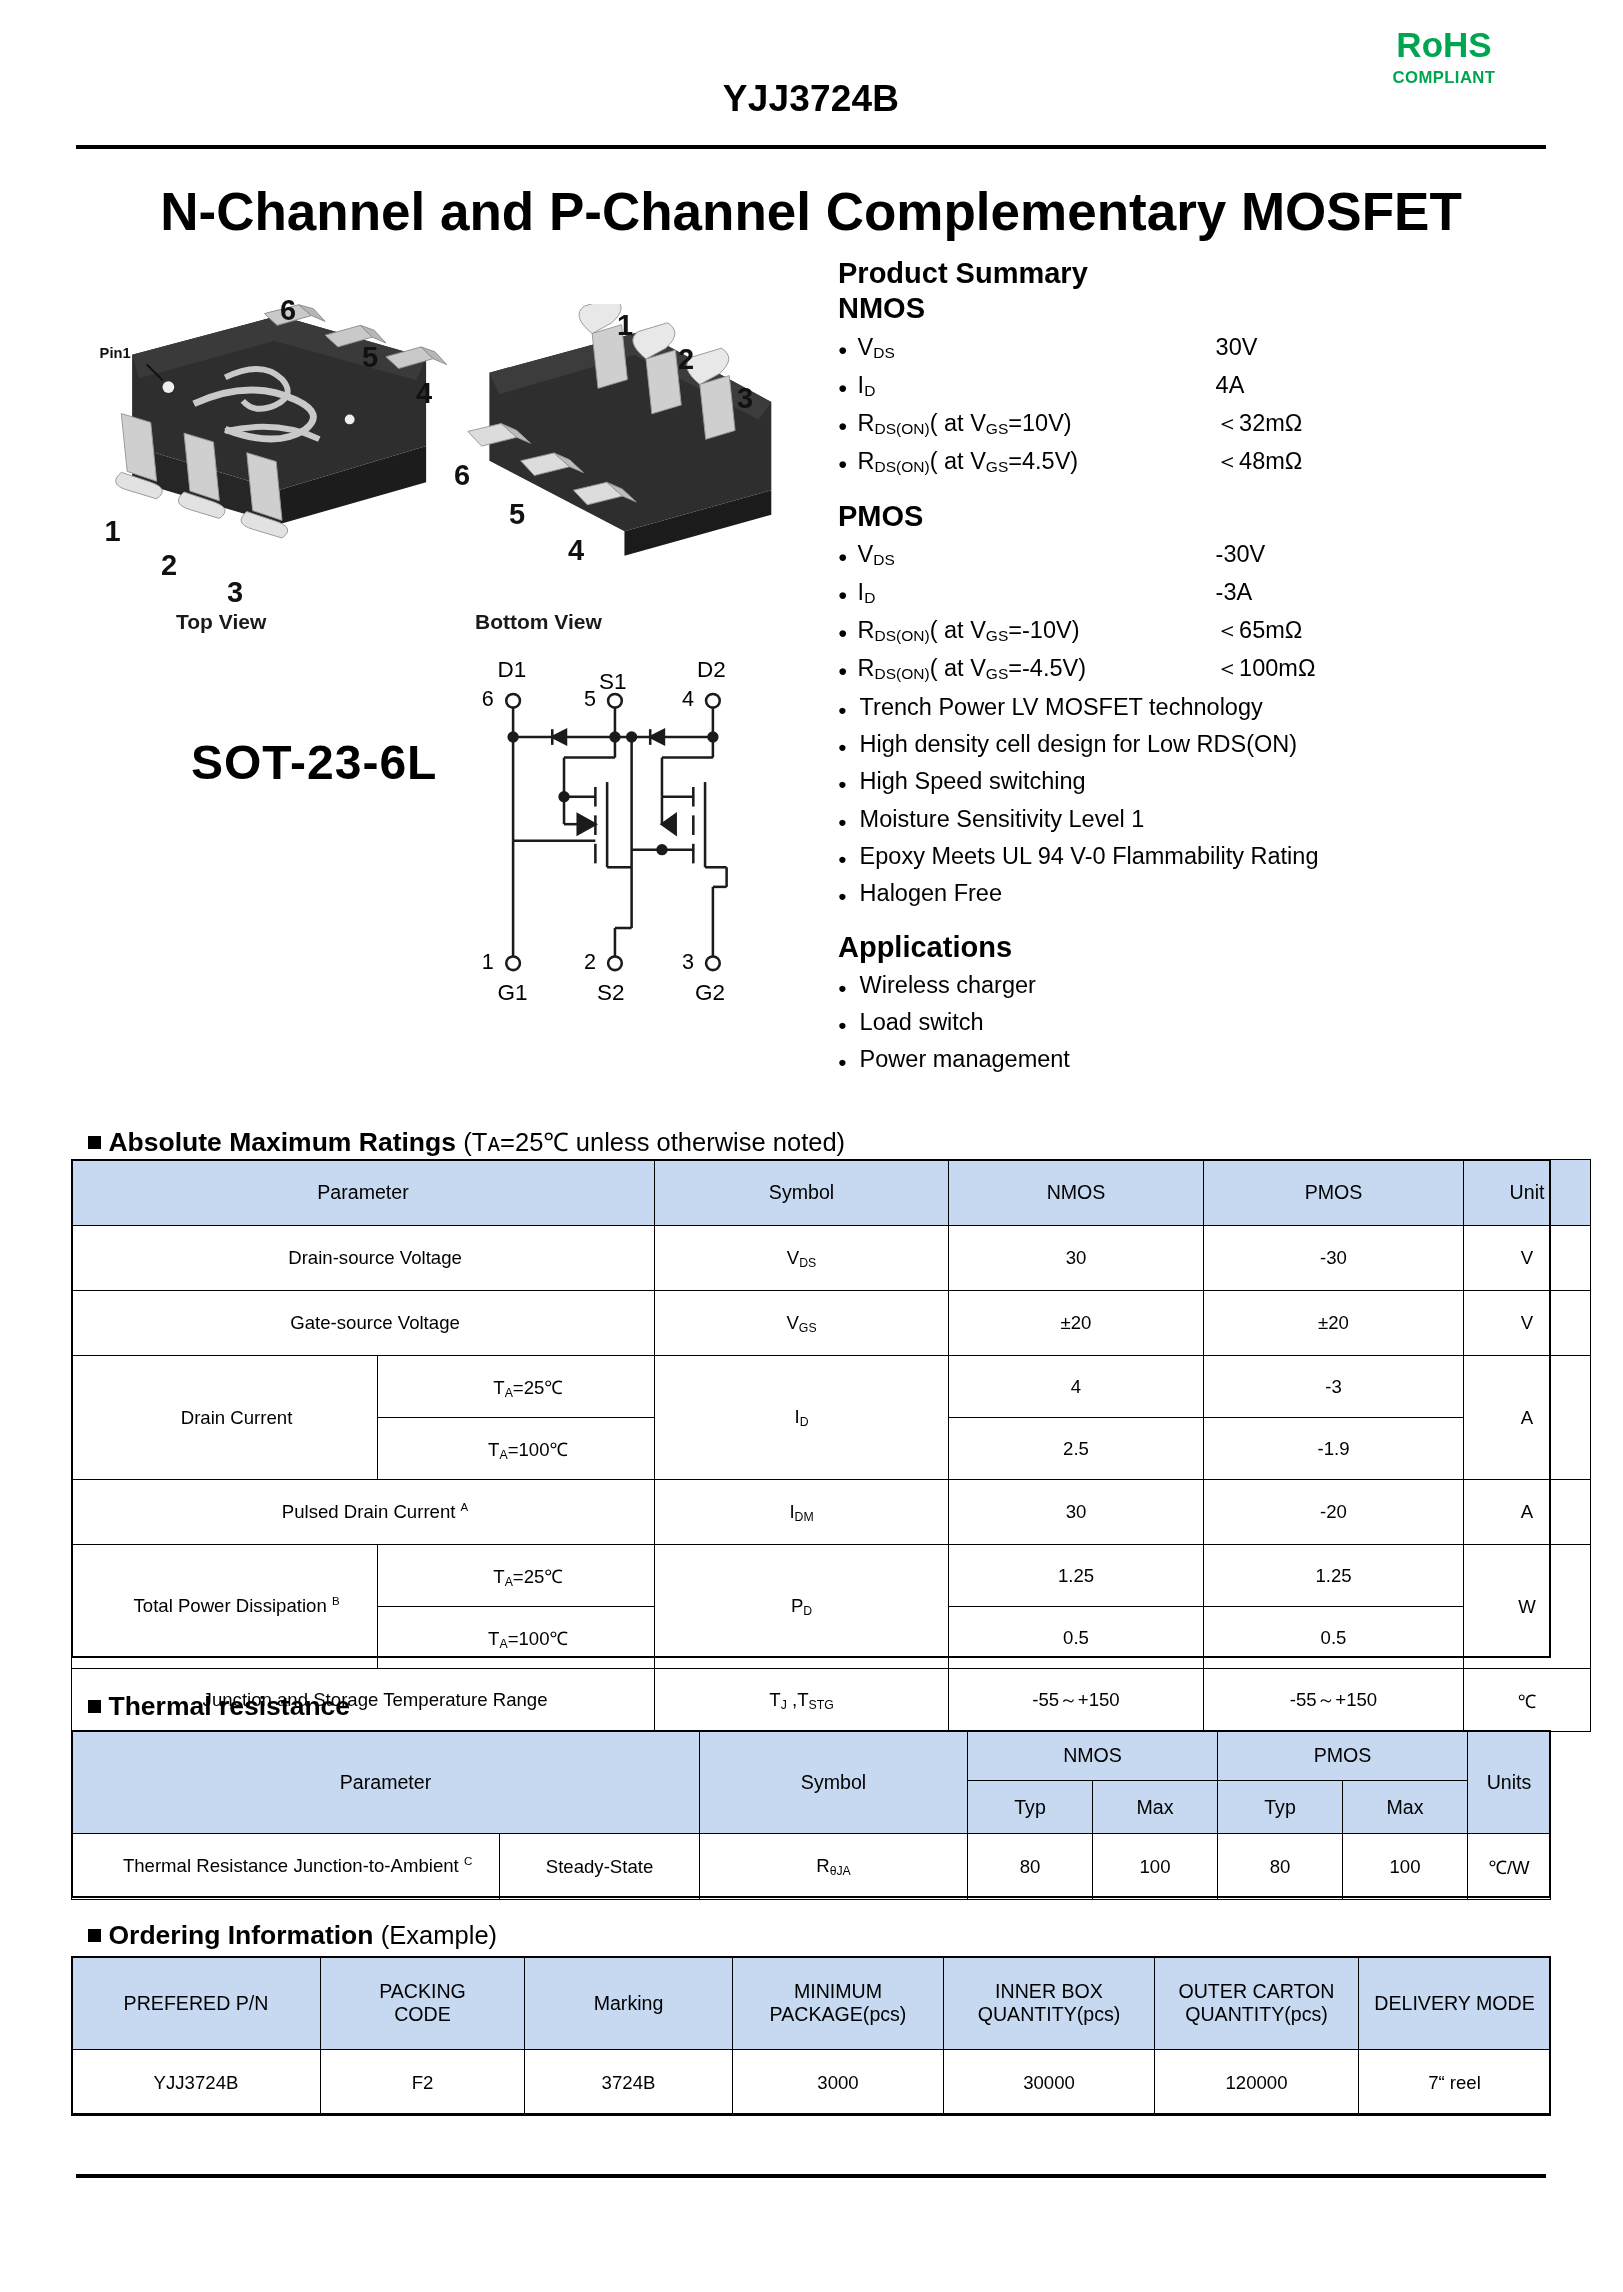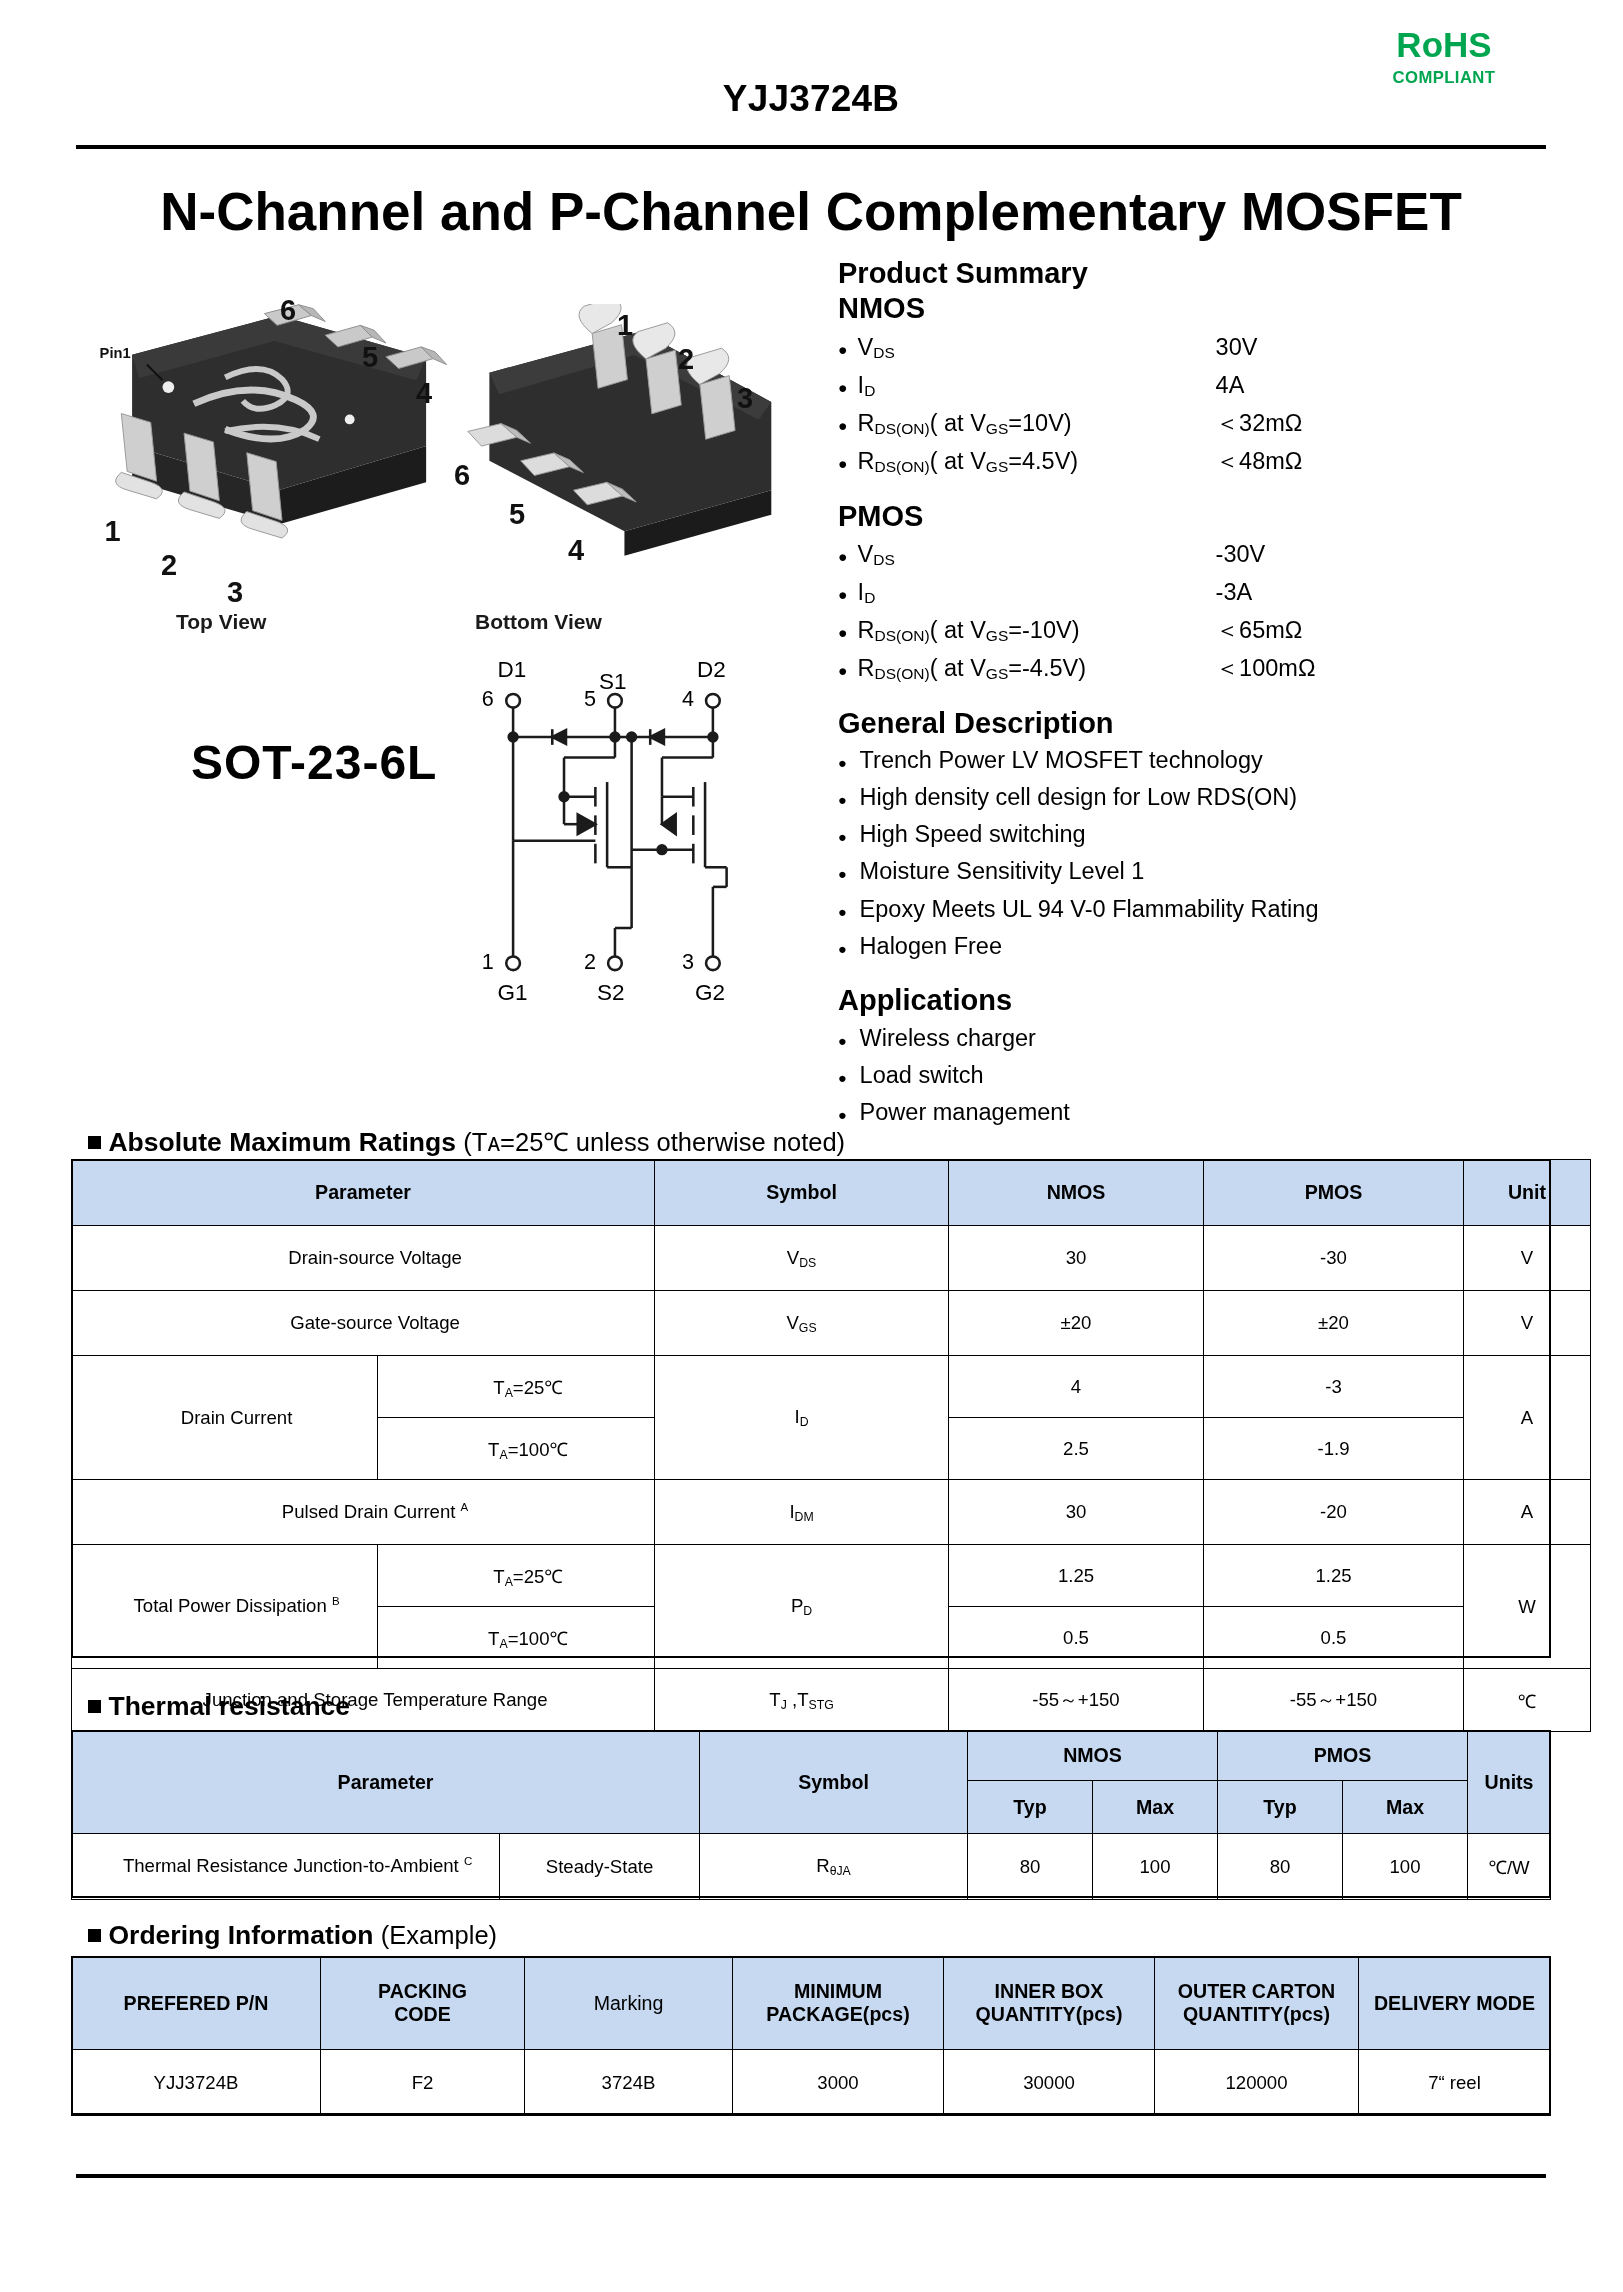--- a/index.html
+++ b/index.html
@@ -55,21 +55,21 @@
   .sec .norm{font-weight:normal;font-size:25.5px;}
 
   
   table{border-collapse:collapse;position:absolute;table-layout:fixed;background:#fff;}
   table td,table th{
     border:1px solid #000;
     font-size:18.6px;font-weight:normal;
     text-align:center;vertical-align:middle;
     padding:0 3.9px;
   }
-  .hdrcell{background:#c6d9f1;font-size:19.6px;font-weight:bold;}
+  .hdrcell{background:#c6d9f1;font-size:19.6px;font-weight:normal;}
   .lft{text-align:center;padding-left:28px;}
   .outerbox{position:absolute;border:2.9px solid #000;box-sizing:border-box;pointer-events:none;}
 
   
   .footer-num{position:absolute;left:0;top:2125px;width:1623px;text-align:center;font-size:25.5px;}
   .rule-bot{position:absolute;left:76px;top:2174px;width:1470px;height:3.9px;background:#000;}
 
   sup{font-size:.62em;vertical-align:super;}
 </style>
 </head>
@@ -296,21 +296,20 @@
         <span class="lbl">R<sub>DS(ON)</sub>( at V<sub>GS</sub>=-10V)</span>
         <span class="val">＜65mΩ</span>
       </div>
       <div class="sumrow">
         <span class="bul">●</span>
         <span class="lbl">R<sub>DS(ON)</sub>( at V<sub>GS</sub>=-4.5V)</span>
         <span class="val">＜100mΩ</span>
       </div>
     </div>
 
-    <div class="h2 sp">General Description</div>
     <div class="bullist">
       <div>
           <span class="bul">●</span>
           <span>Trench Power LV MOSFET technology</span>
         </div>
       <div>
           <span class="bul">●</span>
           <span>High density cell design for Low RDS(ON)</span>
         </div>
       <div>

